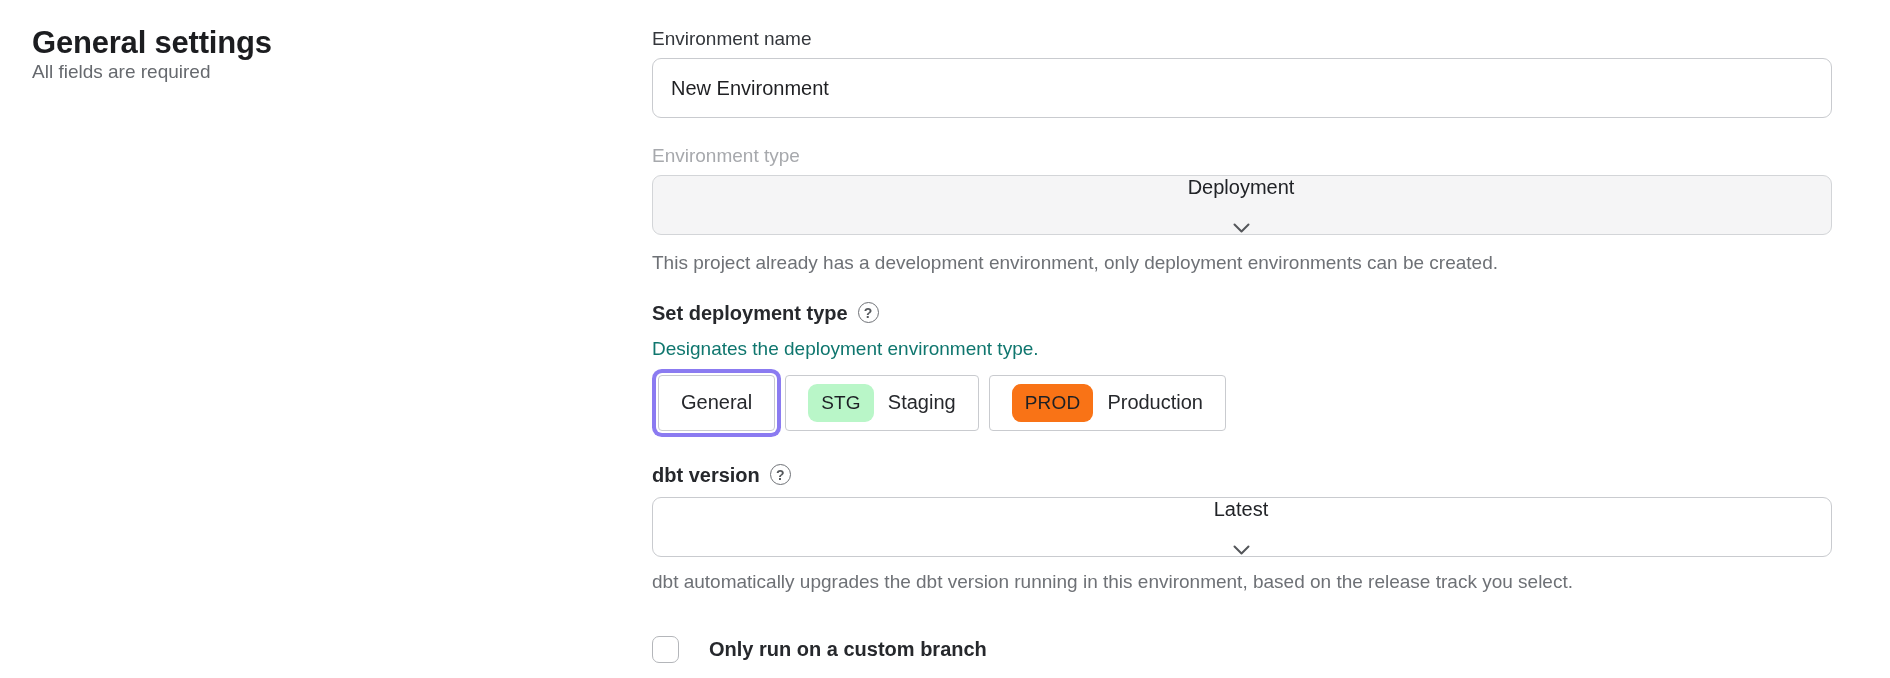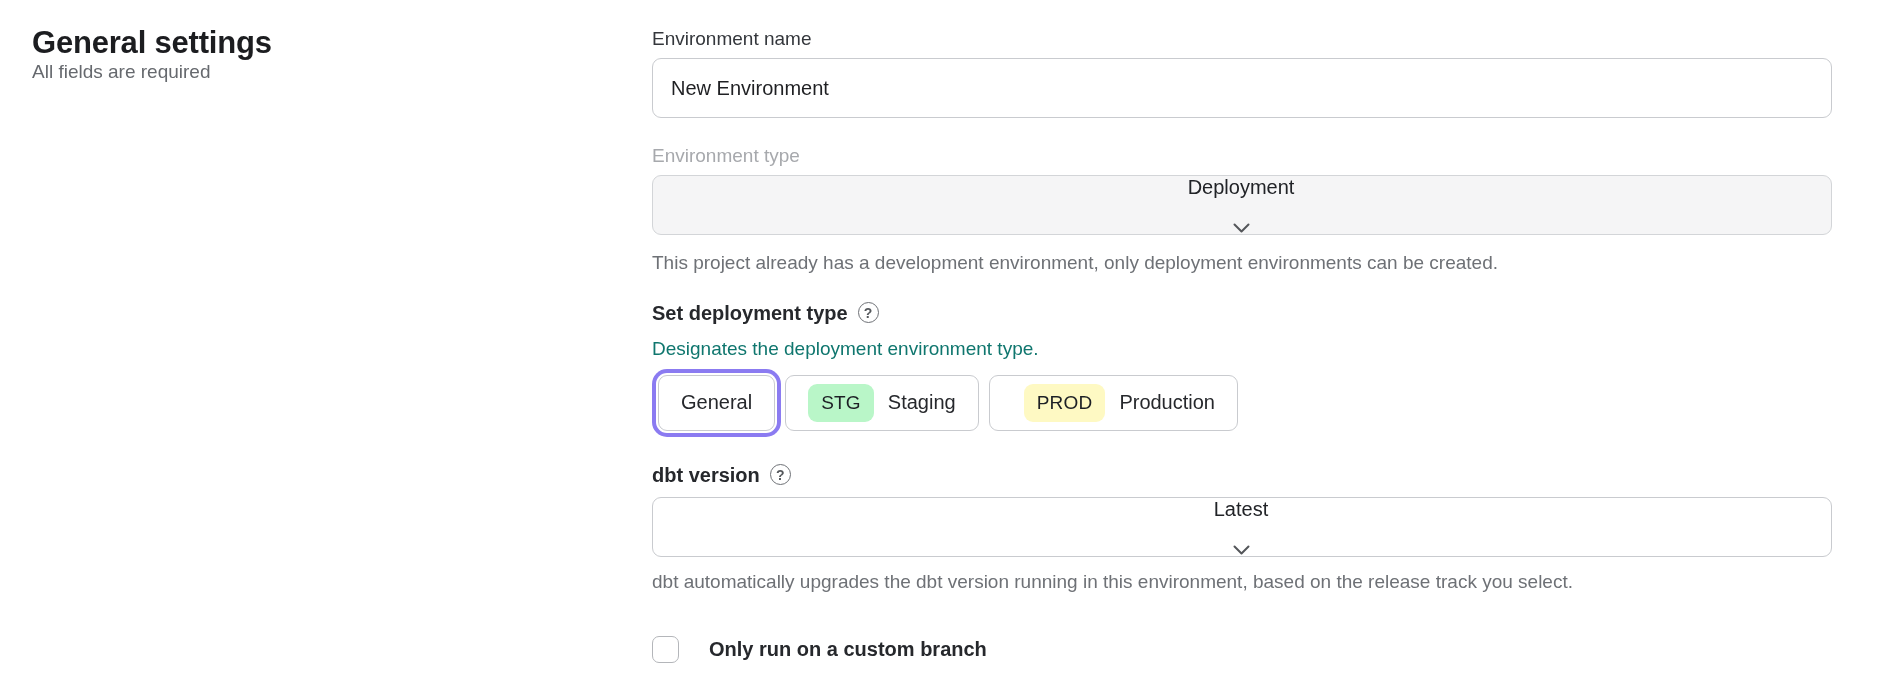--- a/index.html
+++ b/index.html
@@ -128,21 +128,21 @@
     margin-top: 10px;
     display: flex;
     align-items: center;
     gap: 10px;
     height: 66px;
   }
   .type-button {
     height: 56px;
     background: #ffffff;
     border: 1px solid #c9cbcf;
-    border-radius: 9px;
+    border-radius: 4px;
     display: flex;
     align-items: center;
     gap: 14px;
     padding: 0 22px;
     font-family: "Liberation Sans", sans-serif;
     font-size: 20px;
     color: #26282c;
     cursor: pointer;
   }
   .type-button.selected {
@@ -153,21 +153,21 @@
     height: 38px;
     border-radius: 9px;
     padding: 0 13px;
     display: flex;
     align-items: center;
     font-size: 19px;
     font-weight: 500;
     letter-spacing: 0.2px;
   }
   .badge.stg  { background: #b9f6c8; color: #1d2025; }
-  .badge.prod { background: #fef9c3; color: #1d2025; margin-left: 12px; }
+  .badge.prod { background: #f97316; color: #1d2025; }
 
   .checkbox-row {
     margin-top: 42px;
     display: flex;
     align-items: center;
     gap: 30px;
   }
   .checkbox {
     width: 27px;
     height: 27px;

